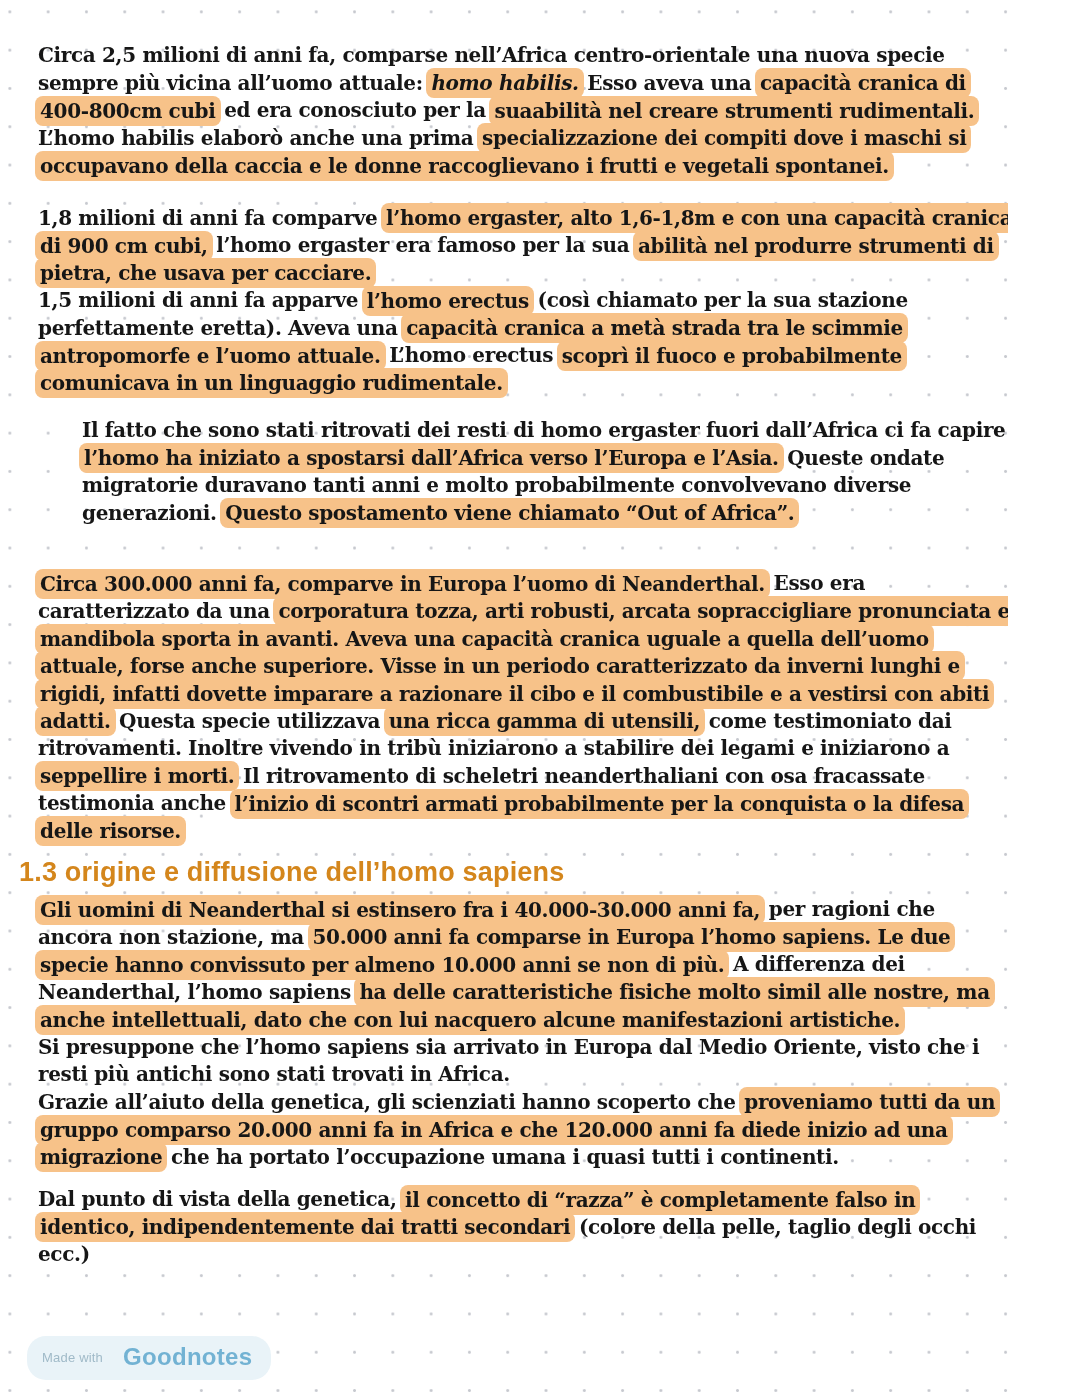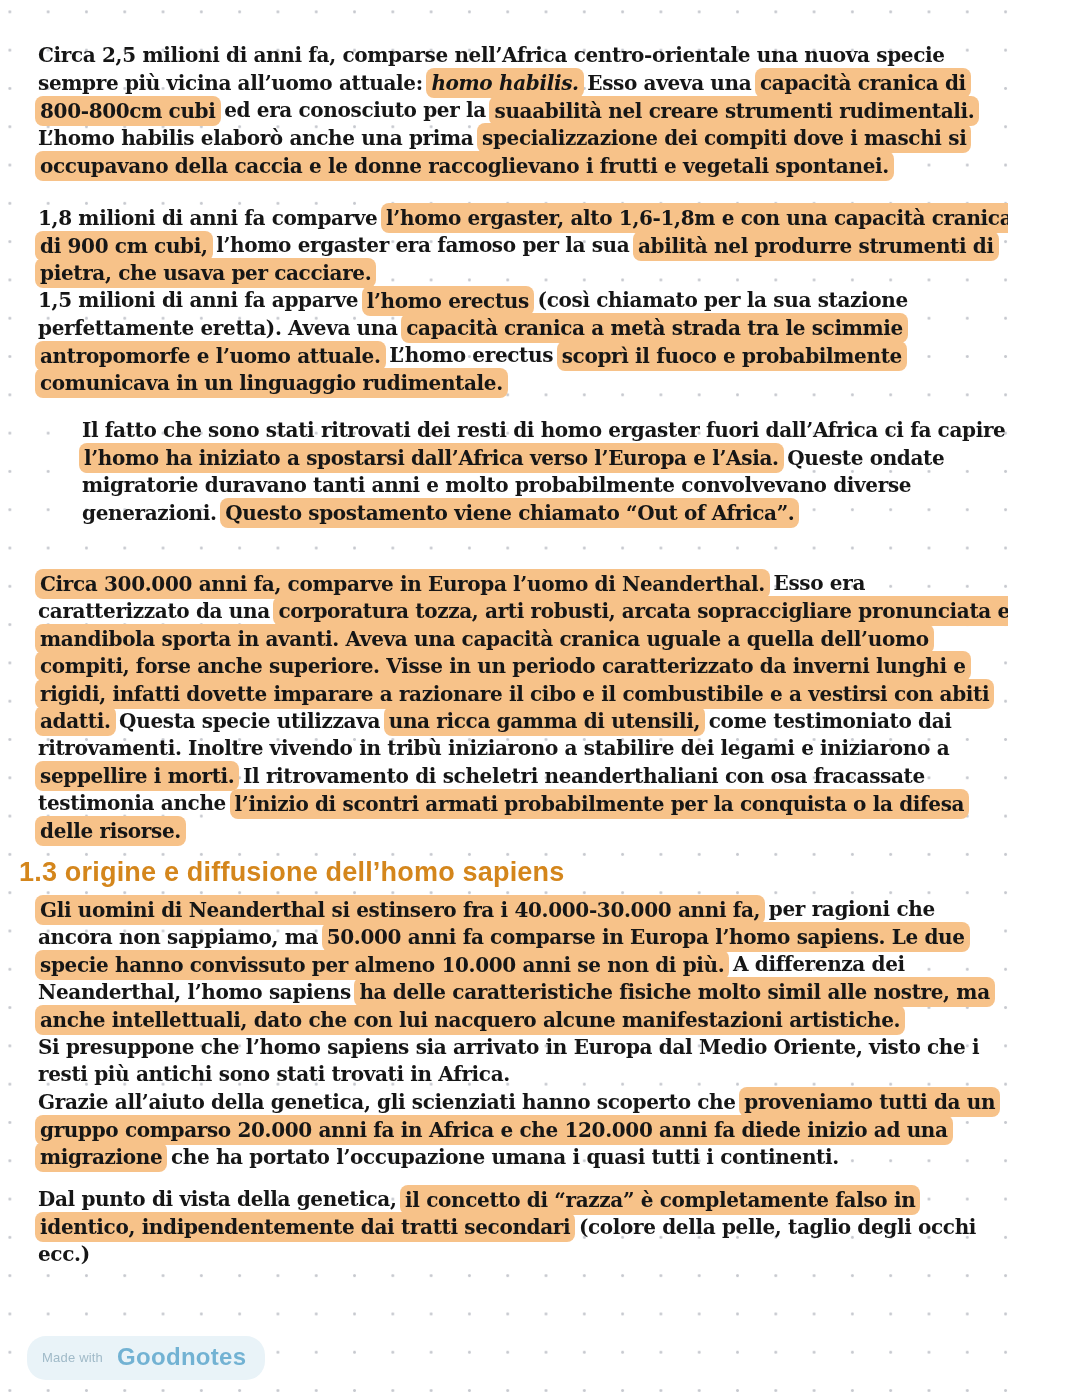--- a/index.html
+++ b/index.html
@@ -45,21 +45,21 @@
     font-family:"Liberation Sans", sans-serif;
     font-weight:700;
     font-size:27px;
     line-height:34px;
     letter-spacing:0.2px;
     color:var(--heading,#d4861c);
   }
   .watermark{
     position:absolute;
     left:27px;top:1336px;
-    display:flex;align-items:center;gap:14px;
+    display:flex;align-items:center;gap:20px;
     background:#e9f3f8;
     border-radius:19px;
     padding:7px 19px 9px 15px;
   }
   .made{
     font-family:"Liberation Sans", sans-serif;
     font-weight:500;font-size:13px;
     letter-spacing:0.2px;
     color:var(--made,#a0bac8);
   }
@@ -71,21 +71,21 @@
   }
 </style>
 </head>
 <body>
 
 <div class="page">
   <div class="doc">
       <div class="paragraph">
         <div class="line"><span class="">Circa 2,5 milioni di anni fa, comparse nell’Africa centro-orientale una nuova specie</span></div>
         <div class="line"><span class="">sempre più vicina all’uomo attuale: </span><span class="hl it">homo habilis.</span><span class=""> Esso aveva una </span><span class="hl">capacità cranica di</span></div>
-        <div class="line"><span class="hl">800-800cm cubi</span><span class=""> ed era conosciuto per la </span><span class="hl">suaabilità nel creare strumenti rudimentali.</span></div>
+        <div class="line"><span class="hl">400-800cm cubi</span><span class=""> ed era conosciuto per la </span><span class="hl">suaabilità nel creare strumenti rudimentali.</span></div>
         <div class="line"><span class="">L’homo habilis elaborò anche una prima </span><span class="hl">specializzazione dei compiti dove i maschi si</span></div>
         <div class="line"><span class="hl">occupavano della caccia e le donne raccoglievano i frutti e vegetali spontanei.</span></div>
       </div>
       <div class="paragraph">
         <div class="line"><span class="">1,8 milioni di anni fa comparve </span><span class="hl">l’homo ergaster, alto 1,6-1,8m e con una capacità cranica</span></div>
         <div class="line"><span class="hl">di 900 cm cubi,</span><span class=""> l’homo ergaster era famoso per la sua </span><span class="hl">abilità nel produrre strumenti di</span></div>
         <div class="line"><span class="hl">pietra, che usava per cacciare.</span></div>
         <div class="line"><span class="">1,5 milioni di anni fa apparve </span><span class="hl">l’homo erectus</span><span class=""> (così chiamato per la sua stazione</span></div>
         <div class="line"><span class="">perfettamente eretta). Aveva una </span><span class="hl">capacità cranica a metà strada tra le scimmie</span></div>
         <div class="line"><span class="hl">antropomorfe e l’uomo attuale.</span><span class=""> L’homo erectus </span><span class="hl">scoprì il fuoco e probabilmente</span></div>
@@ -94,32 +94,32 @@
       <div class="paragraph">
         <div class="line"><span class="">Il fatto che sono stati ritrovati dei resti di homo ergaster fuori dall’Africa ci fa capire che</span></div>
         <div class="line"><span class="hl">l’homo ha iniziato a spostarsi dall’Africa verso l’Europa e l’Asia.</span><span class=""> Queste ondate</span></div>
         <div class="line"><span class="">migratorie duravano tanti anni e molto probabilmente convolvevano diverse</span></div>
         <div class="line"><span class="">generazioni. </span><span class="hl">Questo spostamento viene chiamato “Out of Africa”.</span></div>
       </div>
       <div class="paragraph">
         <div class="line"><span class="hl">Circa 300.000 anni fa, comparve in Europa l’uomo di Neanderthal.</span><span class=""> Esso era</span></div>
         <div class="line"><span class="">caratterizzato da una </span><span class="hl">corporatura tozza, arti robusti, arcata sopraccigliare pronunciata e</span></div>
         <div class="line"><span class="hl">mandibola sporta in avanti. Aveva una capacità cranica uguale a quella dell’uomo</span></div>
-        <div class="line"><span class="hl">compiti, forse anche superiore. Visse in un periodo caratterizzato da inverni lunghi e</span></div>
+        <div class="line"><span class="hl">attuale, forse anche superiore. Visse in un periodo caratterizzato da inverni lunghi e</span></div>
         <div class="line"><span class="hl">rigidi, infatti dovette imparare a razionare il cibo e il combustibile e a vestirsi con abiti</span></div>
         <div class="line"><span class="hl">adatti.</span><span class=""> Questa specie utilizzava </span><span class="hl">una ricca gamma di utensili,</span><span class=""> come testimoniato dai</span></div>
         <div class="line"><span class="">ritrovamenti. Inoltre vivendo in tribù iniziarono a stabilire dei legami e iniziarono a</span></div>
         <div class="line"><span class="hl">seppellire i morti.</span><span class=""> Il ritrovamento di scheletri neanderthaliani con osa fracassate</span></div>
         <div class="line"><span class="">testimonia anche </span><span class="hl">l’inizio di scontri armati probabilmente per la conquista o la difesa</span></div>
         <div class="line"><span class="hl">delle risorse.</span></div>
       </div>
       <div class="heading">1.3 origine e diffusione dell’homo sapiens</div>
       <div class="paragraph">
         <div class="line"><span class="hl">Gli uomini di Neanderthal si estinsero fra i 40.000-30.000 anni fa,</span><span class=""> per ragioni che</span></div>
-        <div class="line"><span class="">ancora non sappiamo, ma </span><span class="hl">50.000 anni fa comparse in Europa l’homo sapiens. Le due</span></div>
+        <div class="line"><span class="">ancora non stazione, ma </span><span class="hl">50.000 anni fa comparse in Europa l’homo sapiens. Le due</span></div>
         <div class="line"><span class="hl">specie hanno convissuto per almeno 10.000 anni se non di più.</span><span class=""> A differenza dei</span></div>
         <div class="line"><span class="">Neanderthal, l’homo sapiens </span><span class="hl">ha delle caratteristiche fisiche molto simil alle nostre, ma</span></div>
         <div class="line"><span class="hl">anche intellettuali, dato che con lui nacquero alcune manifestazioni artistiche.</span></div>
         <div class="line"><span class="">Si presuppone che l’homo sapiens sia arrivato in Europa dal Medio Oriente, visto che i</span></div>
         <div class="line"><span class="">resti più antichi sono stati trovati in Africa.</span></div>
       </div>
       <div class="paragraph">
         <div class="line"><span class="">Grazie all’aiuto della genetica, gli scienziati hanno scoperto che </span><span class="hl">proveniamo tutti da un</span></div>
         <div class="line"><span class="hl">gruppo comparso 20.000 anni fa in Africa e che 120.000 anni fa diede inizio ad una</span></div>
         <div class="line"><span class="hl">migrazione</span><span class=""> che ha portato l’occupazione umana i quasi tutti i continenti.</span></div>

